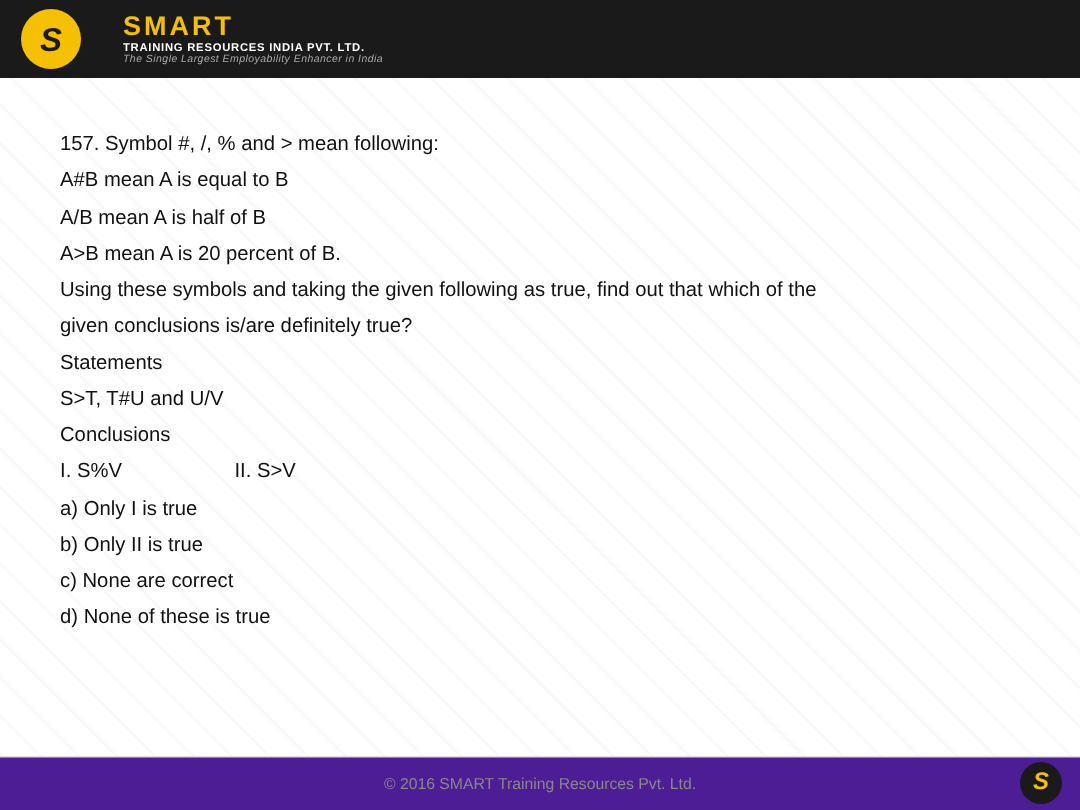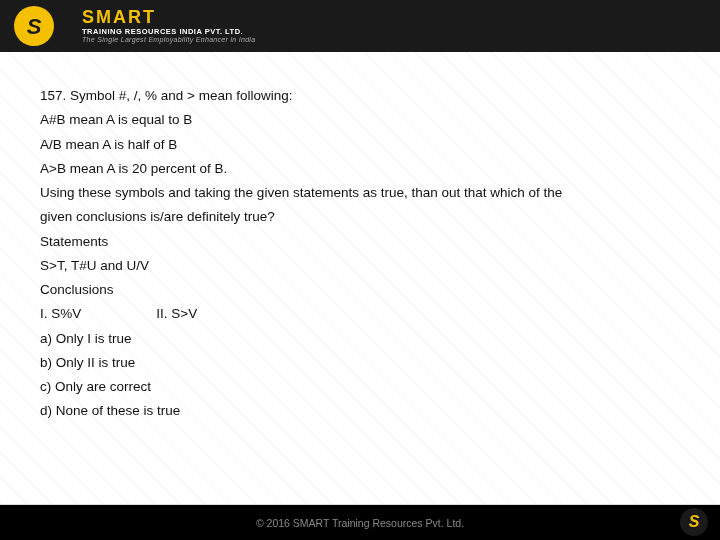--- a/index.html
+++ b/index.html
@@ -98,21 +98,21 @@
       margin-bottom: 2px;
     }
 
     
     .footer {
       position: absolute;
       bottom: 0;
       left: 0;
       right: 0;
       height: 36px;
-      background: #000000;
+      background: #4c1d95;
       border-top: 1px solid #dddddd;
       display: flex;
       align-items: center;
       justify-content: center;
       gap: 8px;
     }
 
     .footer-text {
       font-size: 10.5px;
       color: #888888;
@@ -160,29 +160,29 @@
   <div class="watermark"></div>
 
   <div class="question-content">
 
     <p>
       <span>157. </span><span>Symbol #, /, % and &gt; mean following:</span>
     </p>
     <p>A#B  mean A is equal to B</p>
     <p>A/B mean A is half of B</p>
     <p>A&gt;B mean A is 20 percent of B.</p>
-    <p>Using these symbols  and taking the given statements as true, than out that which of the</p>
+    <p>Using these symbols  and taking the given following as true, find out that which of the</p>
     <p>given conclusions is/are definitely true?</p>
     <p>Statements</p>
     <p>S&gt;T, T#U and U/V</p>
     <p>Conclusions</p>
     <p>I. S%V&nbsp;&nbsp;&nbsp;&nbsp;&nbsp;&nbsp;&nbsp;&nbsp;&nbsp;&nbsp;&nbsp;&nbsp;&nbsp;&nbsp;&nbsp;&nbsp;&nbsp;&nbsp;&nbsp;&nbsp;II. S&gt;V</p>
     <p>a)  Only I is true</p>
     <p>b)  Only II is true</p>
-    <p>c)  Only are correct</p>
+    <p>c)  None are correct</p>
     <p>d)  None of these is true</p>
   </div>
 </div>
 
 <div class="footer">
   <span class="footer-text">© 2016 SMART Training Resources Pvt. Ltd.</span>
   <div class="footer-logo-circle">
     <span class="footer-logo-s">S</span>
   </div>
 </div>

